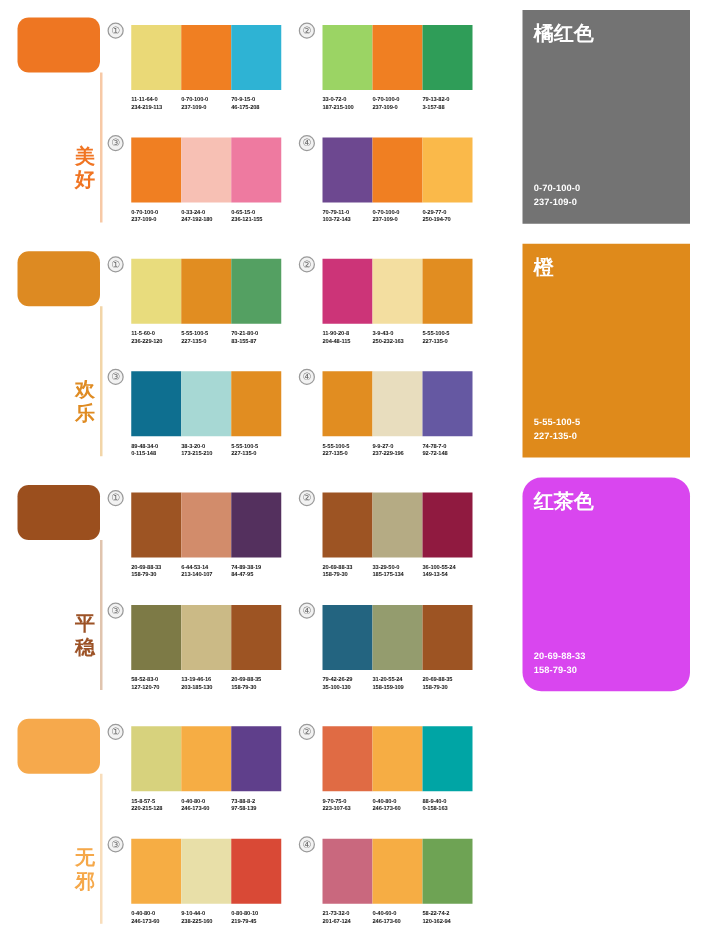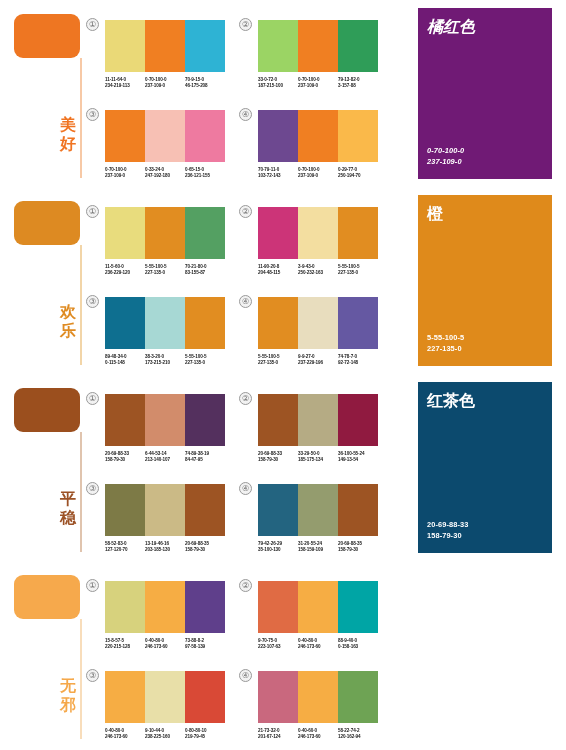--- a/index.html
+++ b/index.html
@@ -228,21 +228,21 @@
             <div>
               <span class="cmyk">0-70-100-0</span>
               <span class="rgb">237-109-0</span>
             </div>
             <div>
               <span class="cmyk">0-29-77-0</span>
               <span class="rgb">250-194-70</span>
             </div>
           </div>
         </div>
-        <div class="hero" style="background: #701a75; font-style: italic;">
+        <div class="hero" style="background: #737373;">
           <div class="hero-name">橘红色</div>
           <div class="hero-codes">
             <span>0-70-100-0</span>
             <span>237-109-0</span>
           </div>
         </div>
       </div>
     </div>
     <div class="group">
       <div class="group-inner">
@@ -438,21 +438,21 @@
             <div>
               <span class="cmyk">31-20-55-24</span>
               <span class="rgb">158-159-109</span>
             </div>
             <div>
               <span class="cmyk">20-69-88-35</span>
               <span class="rgb">158-79-30</span>
             </div>
           </div>
         </div>
-        <div class="hero" style="background: #0c4a6e;">
+        <div class="hero" style="background: #d946ef; border-radius: 15px;">
           <div class="hero-name">红茶色</div>
           <div class="hero-codes">
             <span>20-69-88-33</span>
             <span>158-79-30</span>
           </div>
         </div>
       </div>
     </div>
     <div class="group">
       <div class="group-inner">

